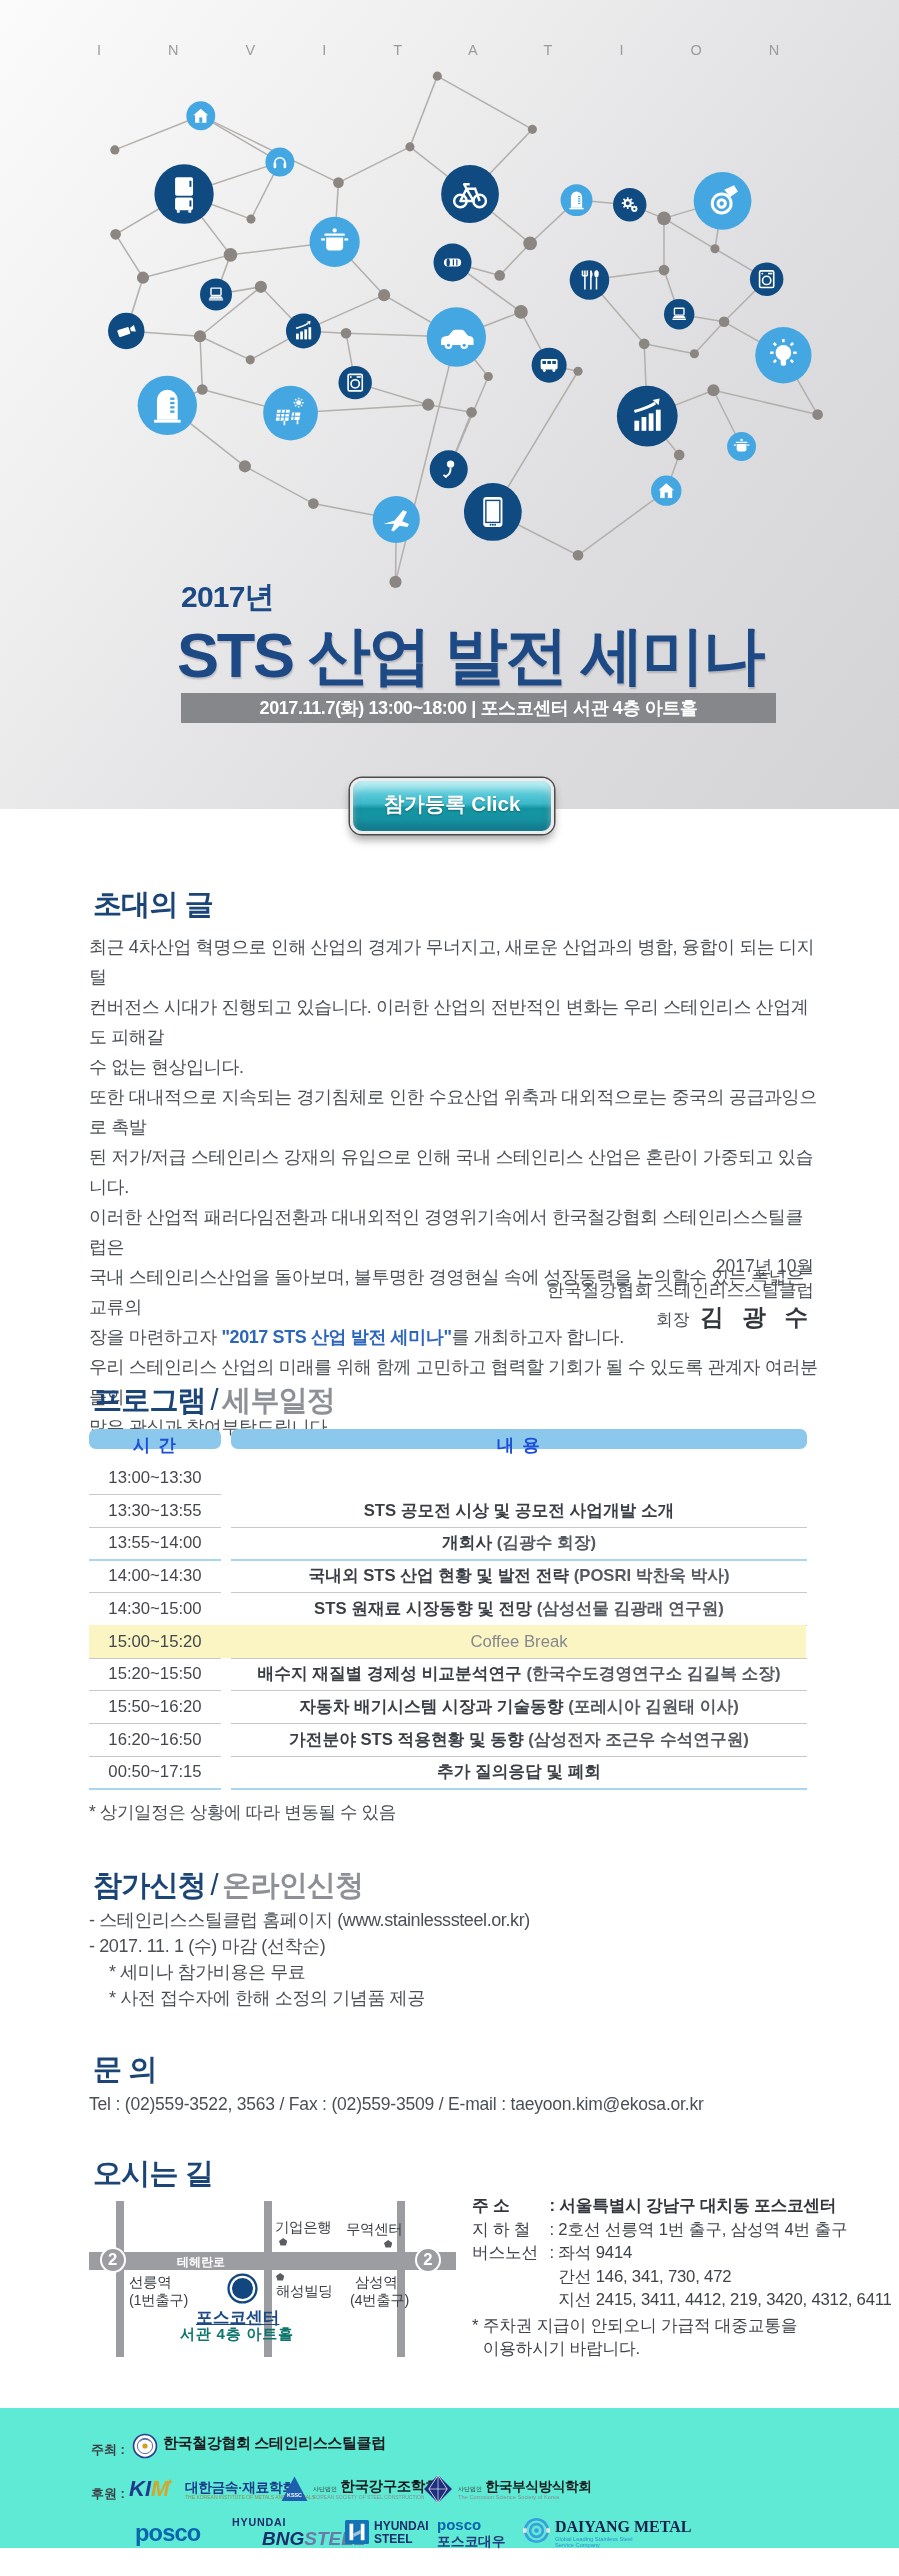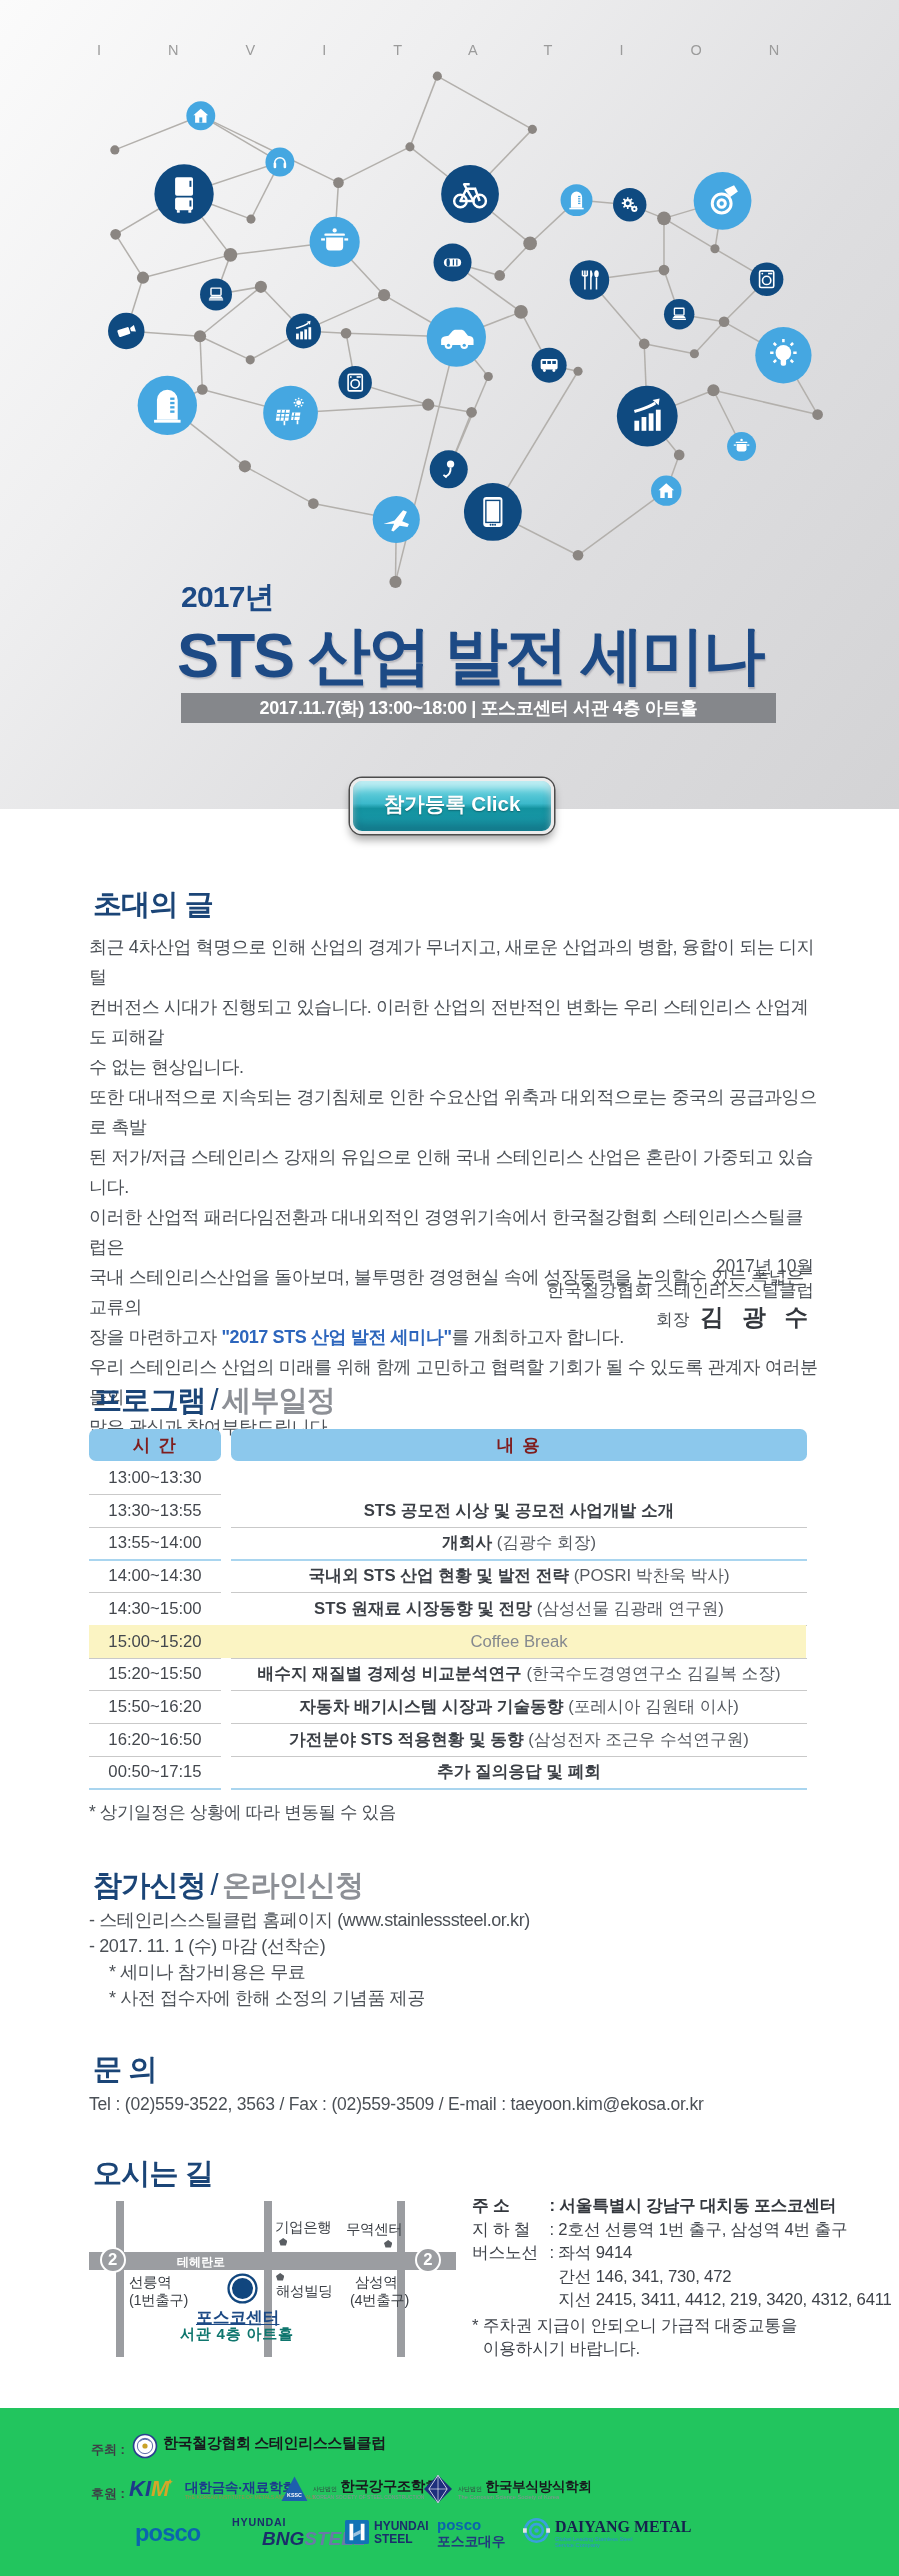--- a/index.html
+++ b/index.html
@@ -37,29 +37,29 @@
                color:#4b5056;letter-spacing:-0.4px;}
   #invite-body .em{color:#2d66bd;font-weight:800;}
   #sign-block{position:absolute;left:365px;top:1254px;width:449px;text-align:right;color:#4b5056;}
   #sign-date{font-size:17.5px;line-height:24px;}
   #sign-org{font-size:17.5px;line-height:24px;}
   #sign-line{font-size:16.7px;line-height:30px;}
   #sign-name{font-size:23.6px;font-weight:800;color:#33373d;letter-spacing:6px;margin-left:10.7px;}
 
   
   #program-table{position:absolute;left:89px;top:1429px;width:717px;}
-  .t-hdr{position:absolute;top:0;height:32px;background:#8cc8ec;border-radius:6.8px;color:#7f1d1d;
+  .t-hdr{position:absolute;top:0;height:20px;background:#8cc8ec;border-radius:6.8px;color:#1d4ed8;
          font-size:17.5px;font-weight:800;text-align:center;line-height:32px;letter-spacing:1.5px;}
   .t-row{position:absolute;width:717px;height:33px;}
   .t-time{position:absolute;left:0;width:132px;height:100%;text-align:center;line-height:33px;
           font-size:16.7px;color:#43474d;border-bottom:0.8px solid #c9c9c9;}
   .t-cont{position:absolute;left:142px;width:576px;height:100%;text-align:center;line-height:33px;
           font-size:16.7px;color:#3b3f45;border-bottom:0.8px solid #c9c9c9;white-space:nowrap;}
   .t-cont b{font-weight:800;}
-  .t-cont .note{font-weight:400;color:#565a60;}
+  .t-cont .note{font-weight:700;color:#565a60;}
   .t-row.blue .t-time,.t-row.blue .t-cont{border-bottom:2.3px solid #a9d5ef;}
   .t-row.coffee{background:#fbf4c3;}
   .t-row.coffee .t-cont{color:#85898f;}
   #program-note{position:absolute;left:89px;top:1800px;font-size:17.5px;color:#4b5056;letter-spacing:-0.4px;}
 
   
   #apply-items{position:absolute;left:89px;top:1907px;font-size:18px;color:#4b5056;line-height:26px;letter-spacing:-0.4px;}
   #apply-items .indent{padding-left:20px;}
   #contact-line{position:absolute;left:89px;top:2094px;font-size:17.5px;color:#4b5056;letter-spacing:-0.2px;}
 
@@ -79,21 +79,21 @@
   .venue-floor{position:absolute;font-size:15px;font-weight:800;color:#0f766e;letter-spacing:0.8px;}
   #addr{position:absolute;left:472px;top:2194px;font-size:16.7px;color:#3f434a;letter-spacing:-0.2px;}
   .addr-row{line-height:23.6px;white-space:nowrap;}
   .addr-row .lab{display:inline-block;width:73px;}
   .addr-row.first{font-weight:800;color:#33373d;}
   .addr-row.cont .lab{visibility:hidden;}
   #addr-note{position:absolute;left:472px;top:2314px;font-size:16.7px;color:#3f434a;line-height:23px;letter-spacing:-0.2px;}
   #addr-note .l2{padding-left:10.7px;}
 
   
-  #footer{position:absolute;left:0;top:2408px;width:899px;height:168px;background:#22c55e;}
+  #footer{position:absolute;left:0;top:2408px;width:899px;height:140px;background:#5eead4;}
   .f-label{position:absolute;font-size:13px;font-weight:800;color:#3c4046;}
   #host-name{position:absolute;left:163px;top:2434px;font-size:15px;font-weight:800;color:#17191d;letter-spacing:-0.4px;}
   .org-main{font-weight:800;letter-spacing:-0.4px;}
   .org-sub{font-size:5px;color:#8b8e93;letter-spacing:0;}
   #kim-logo{position:absolute;left:129px;top:2476px;font-style:italic;font-weight:800;font-size:22px;white-space:nowrap;}
   #kim-ki{color:#1e3a8a;} #kim-m{color:#d4a62a;} #kim-star{font-size:9px;color:#d4a62a;vertical-align:10.7px;margin-left:-3px;}
   .stack{position:absolute;line-height:1.1;}
   .sp-name{font-weight:800;white-space:nowrap;}
   .serif{font-family:"Liberation Serif","DejaVu Serif",serif;}
 </style>

